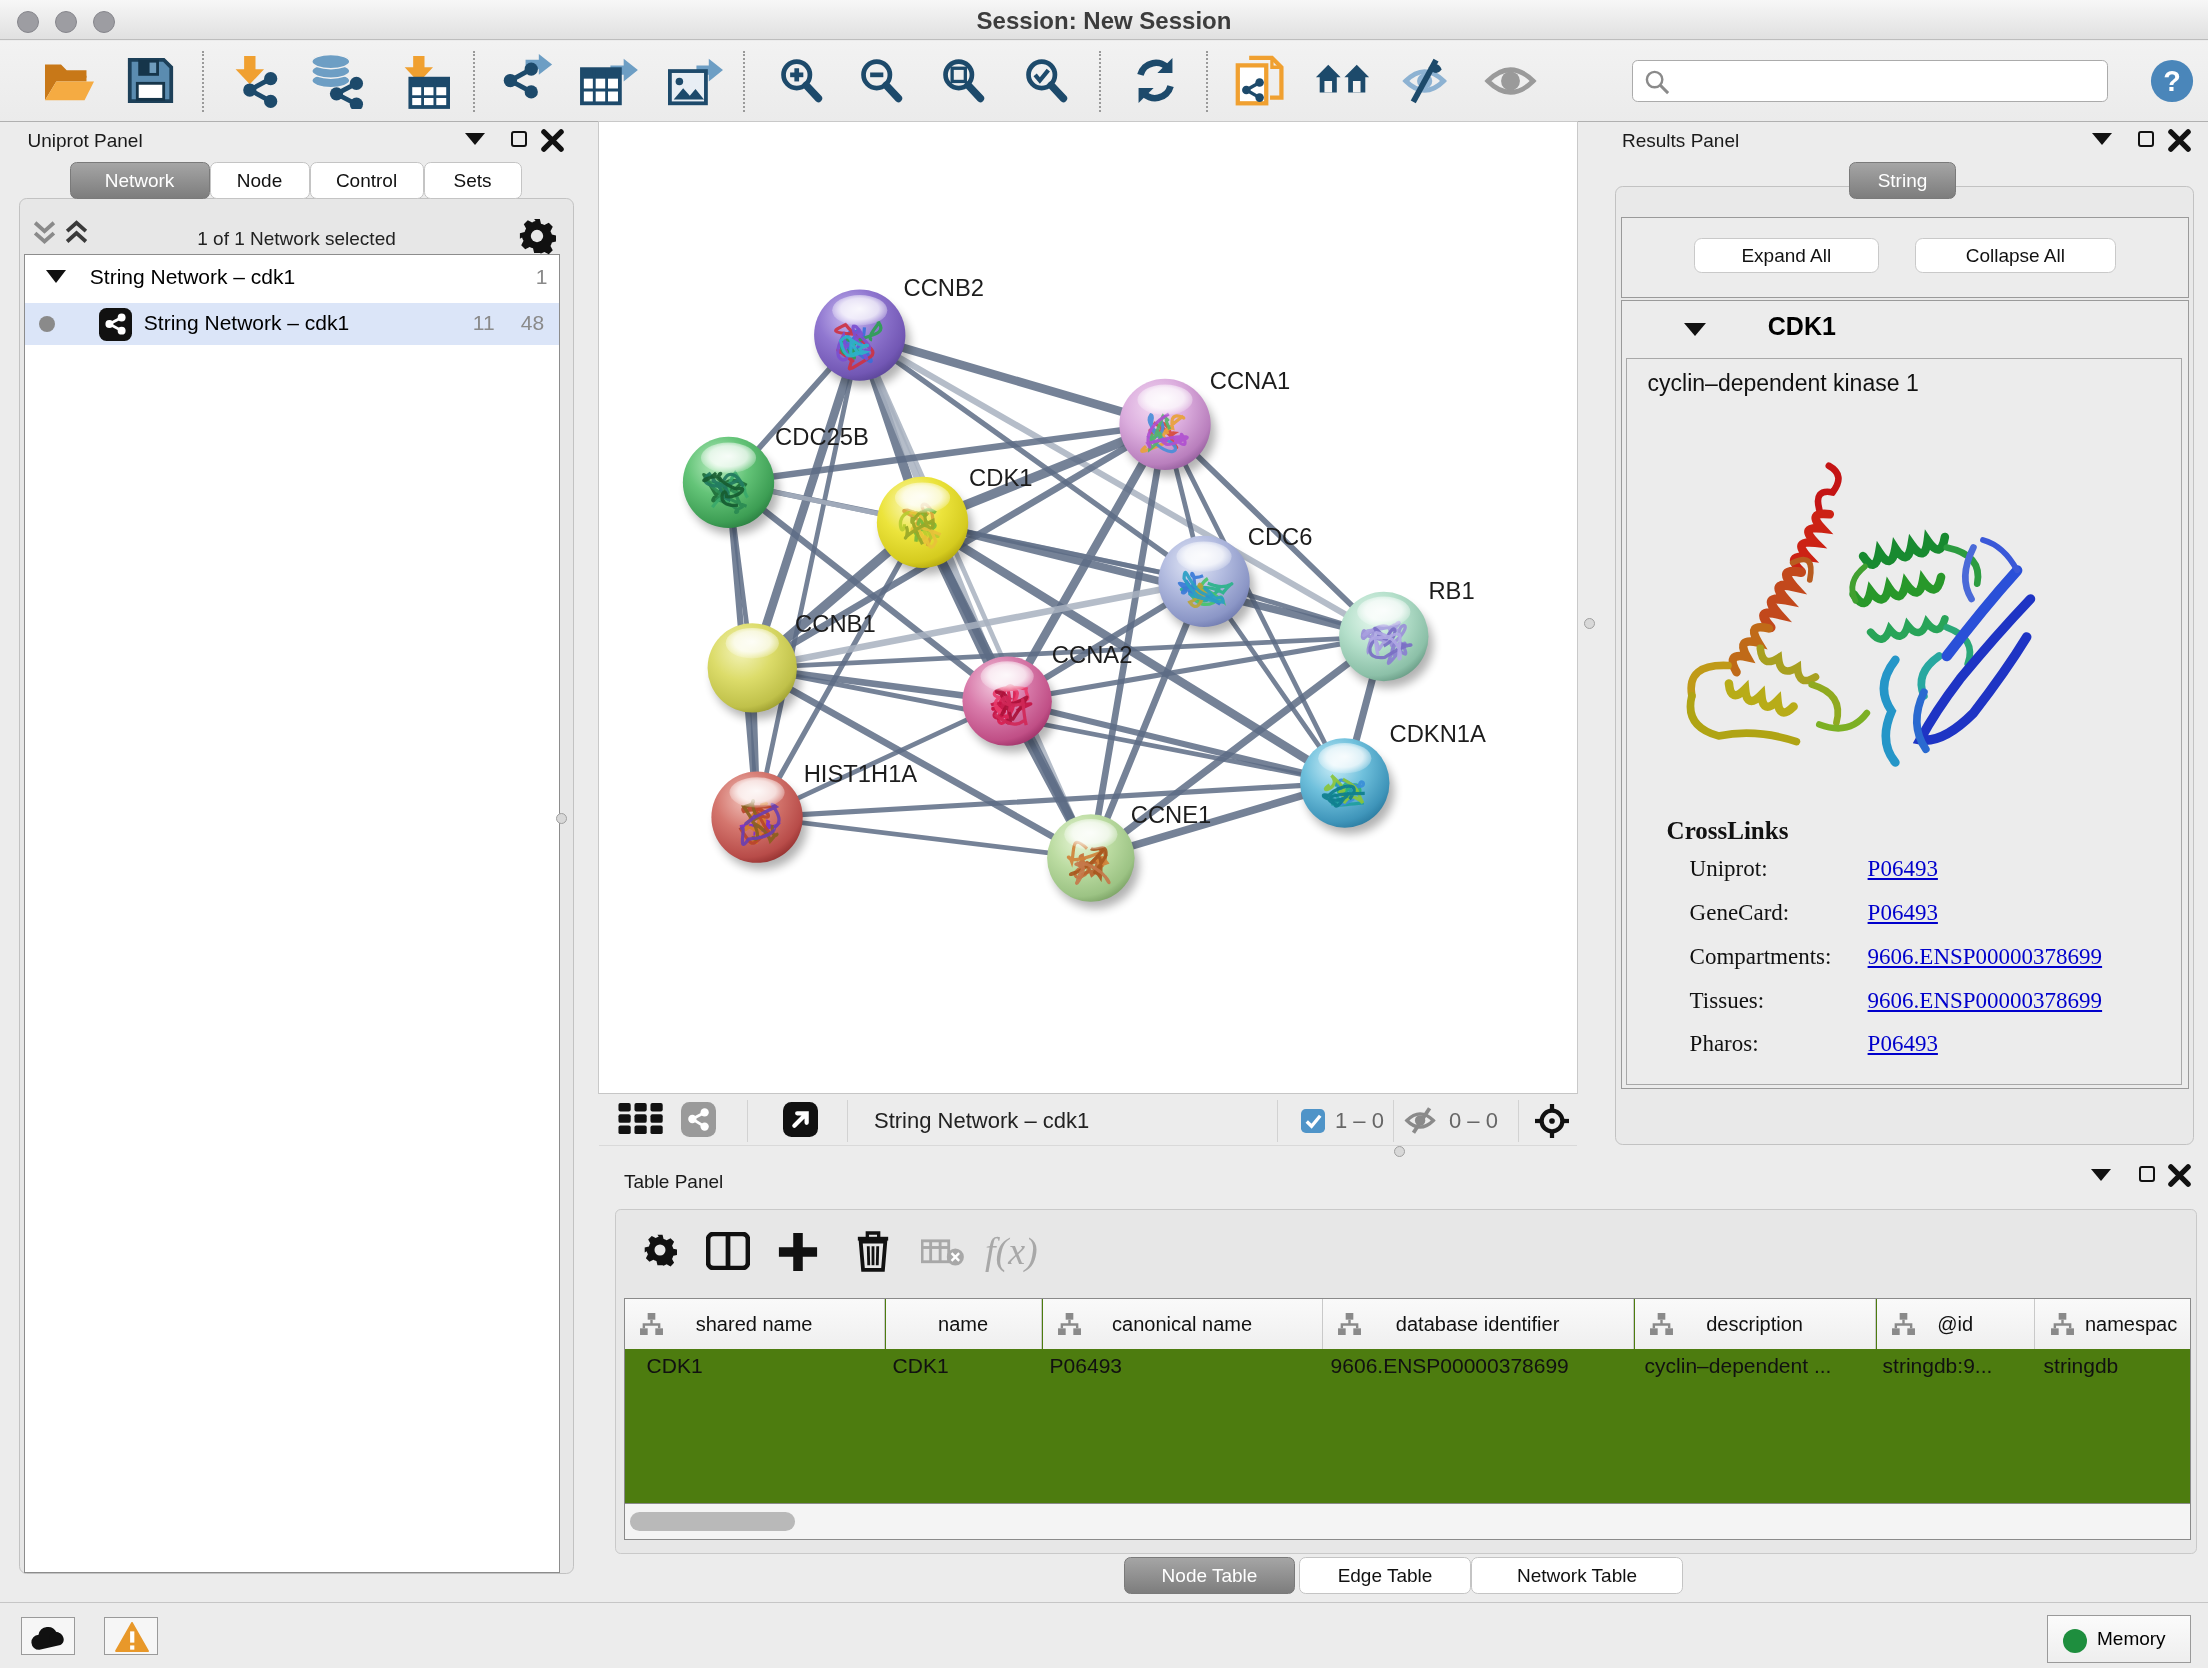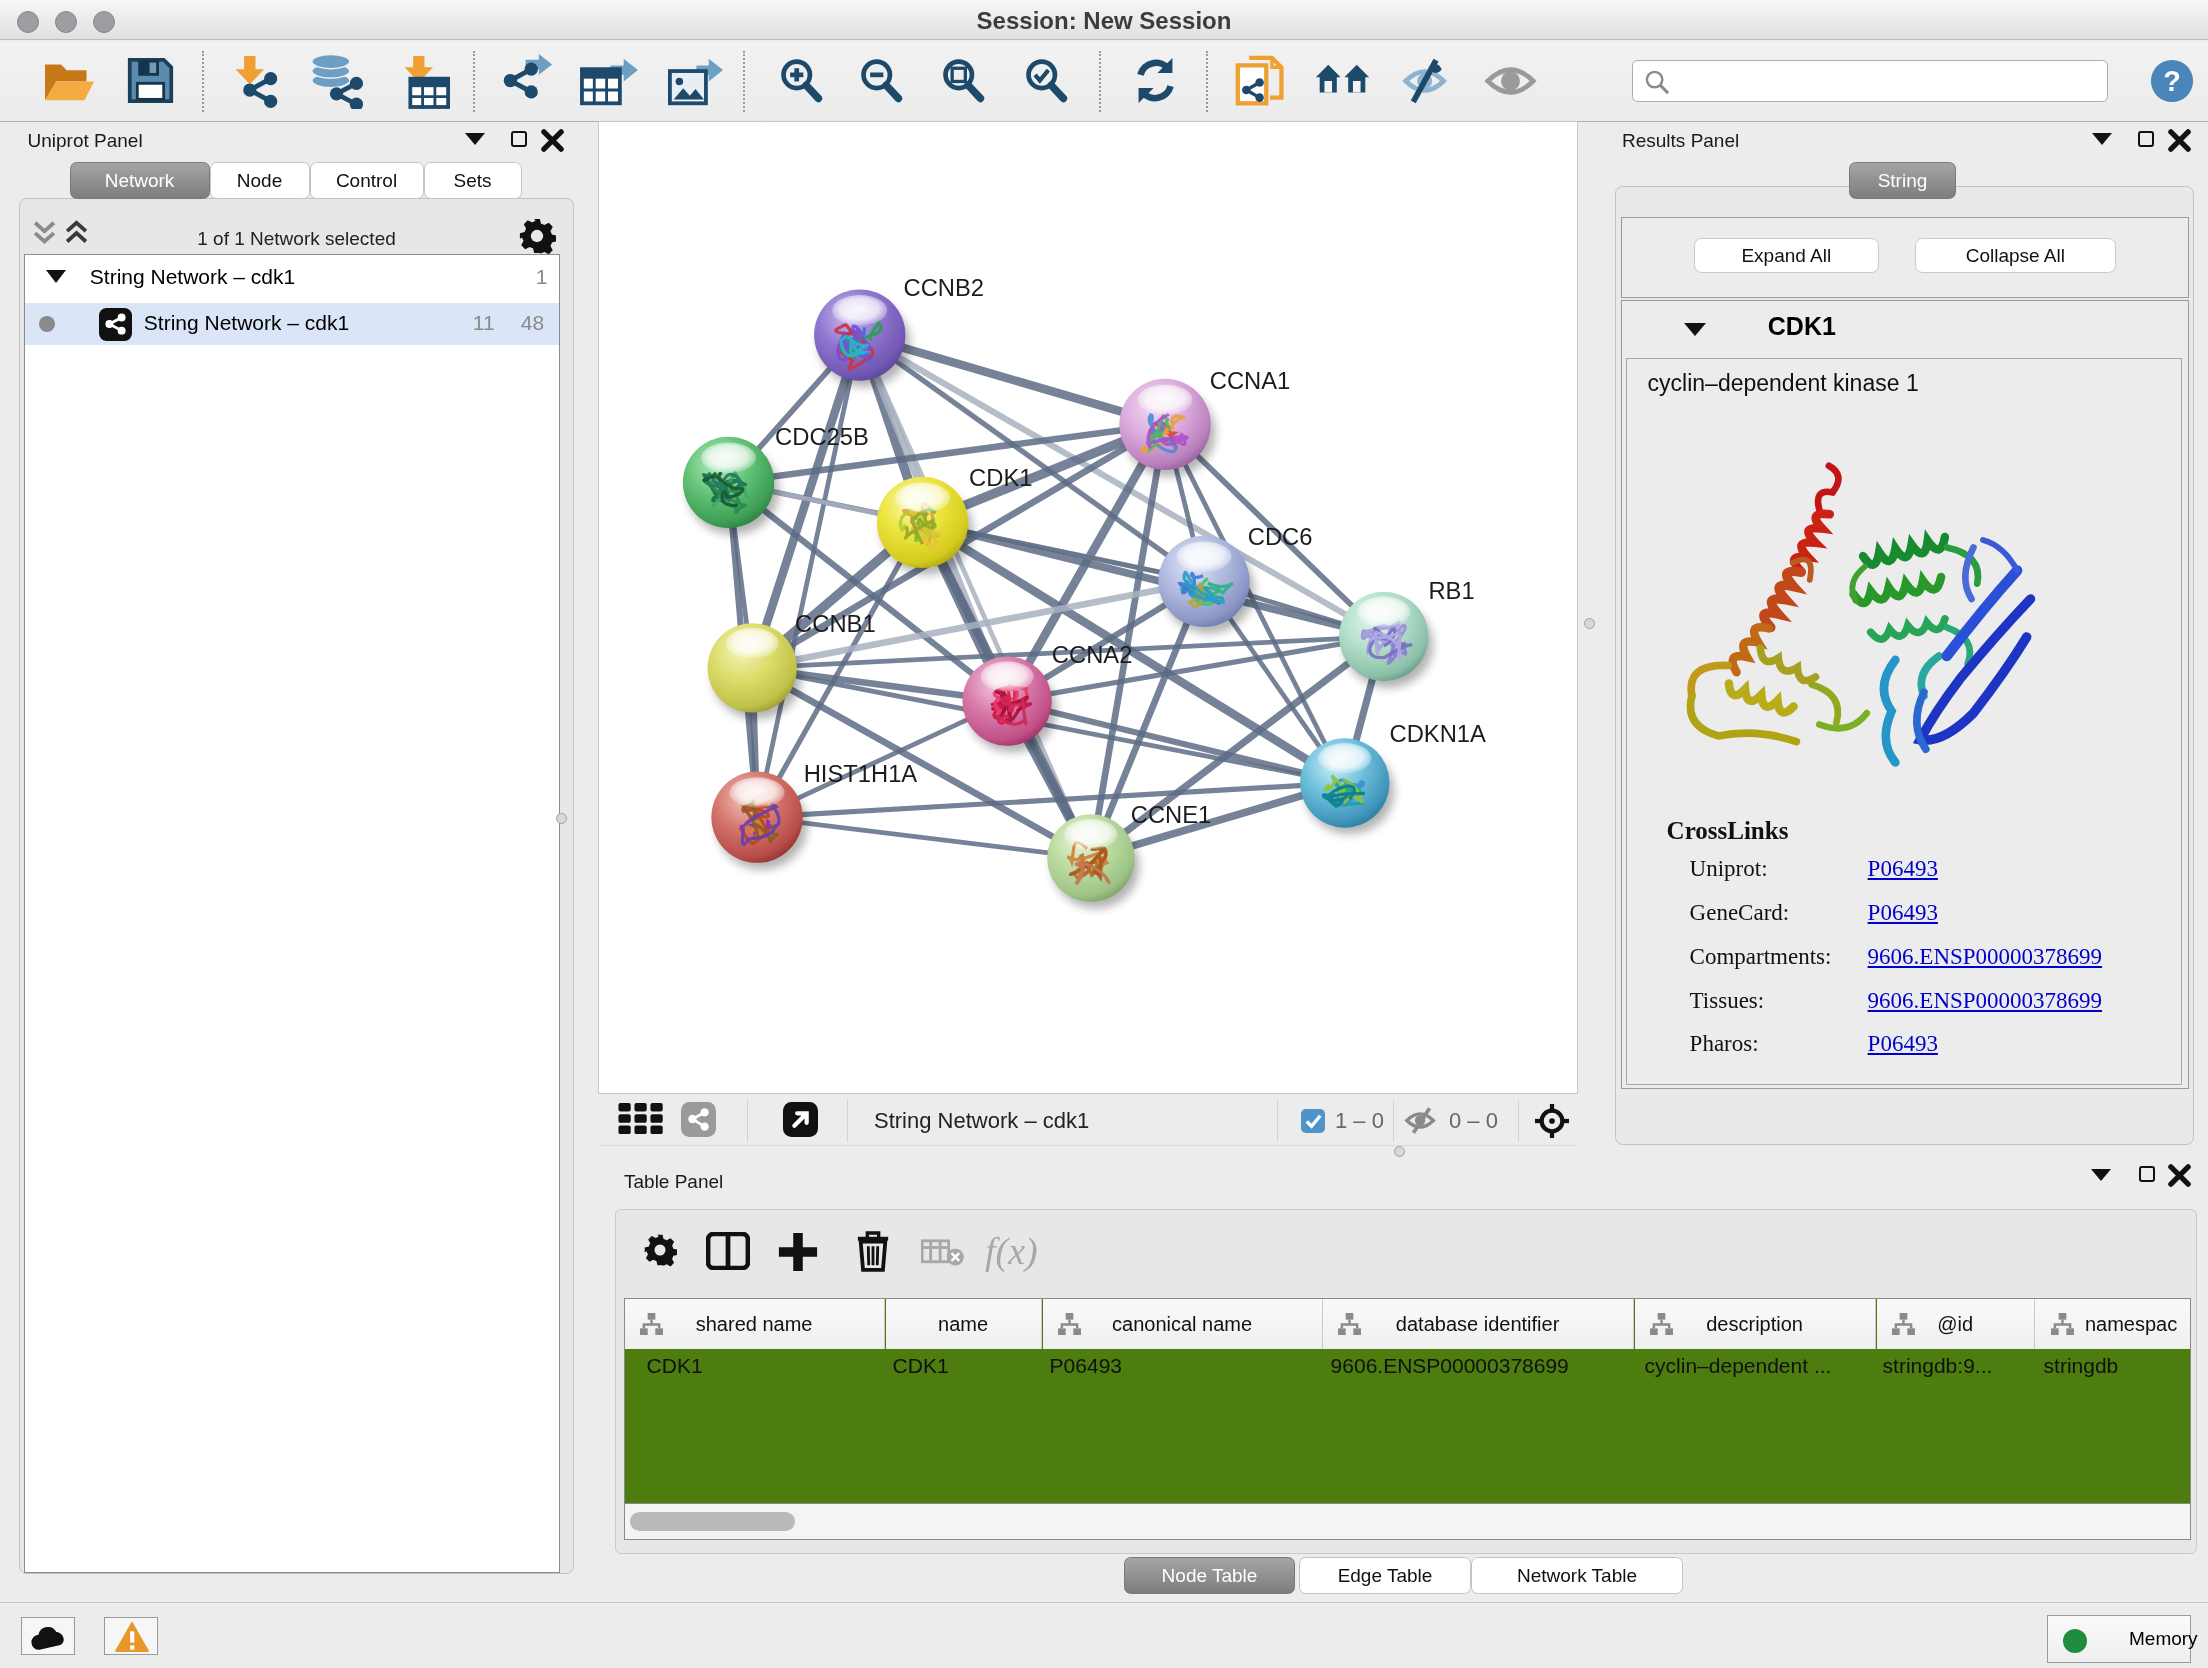--- a/index.html
+++ b/index.html
@@ -820,20 +820,20 @@
   </div>
   <div class="sbtn" style="left:104px;">
     <svg style="position:absolute;left:9.5px;top:3.8px;" width="34" height="30" viewBox="0 0 36 32">
       <path d="M18 1 L35 31 H1 z" fill="#e8982a" stroke="#e8982a" stroke-width="2" stroke-linejoin="round"></path>
       <rect x="16" y="10" width="4.5" height="12" fill="#fff"></rect>
       <rect x="16" y="25" width="4.5" height="4.5" fill="#fff"></rect>
     </svg>
   </div>
   <div id="membtn">
     <div style="position:absolute;left:15px;top:12.4px;width:24px;height:24px;border-radius:50%;background:#1e8e3e;"></div>
-    <span style="position:absolute;left:49px;top:11.4px;margin-left:32px;">Memory</span>
+    <span style="position:absolute;left:49px;top:11.4px;">Memory</span>
   </div>
 </div>
 
 <div class="dot" style="left:556px;top:813px;"></div>
 <div class="dot" style="left:1584px;top:618px;"></div>
 <div class="dot" style="left:1394px;top:1146px;"></div>
 
 
 </body></html>

